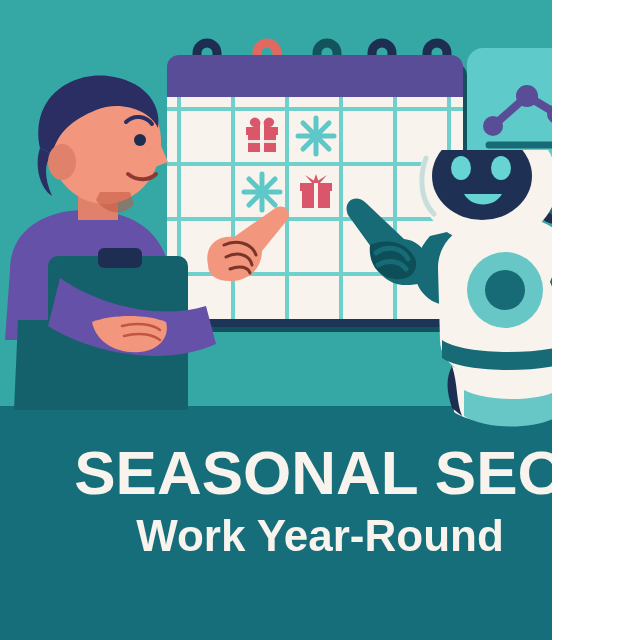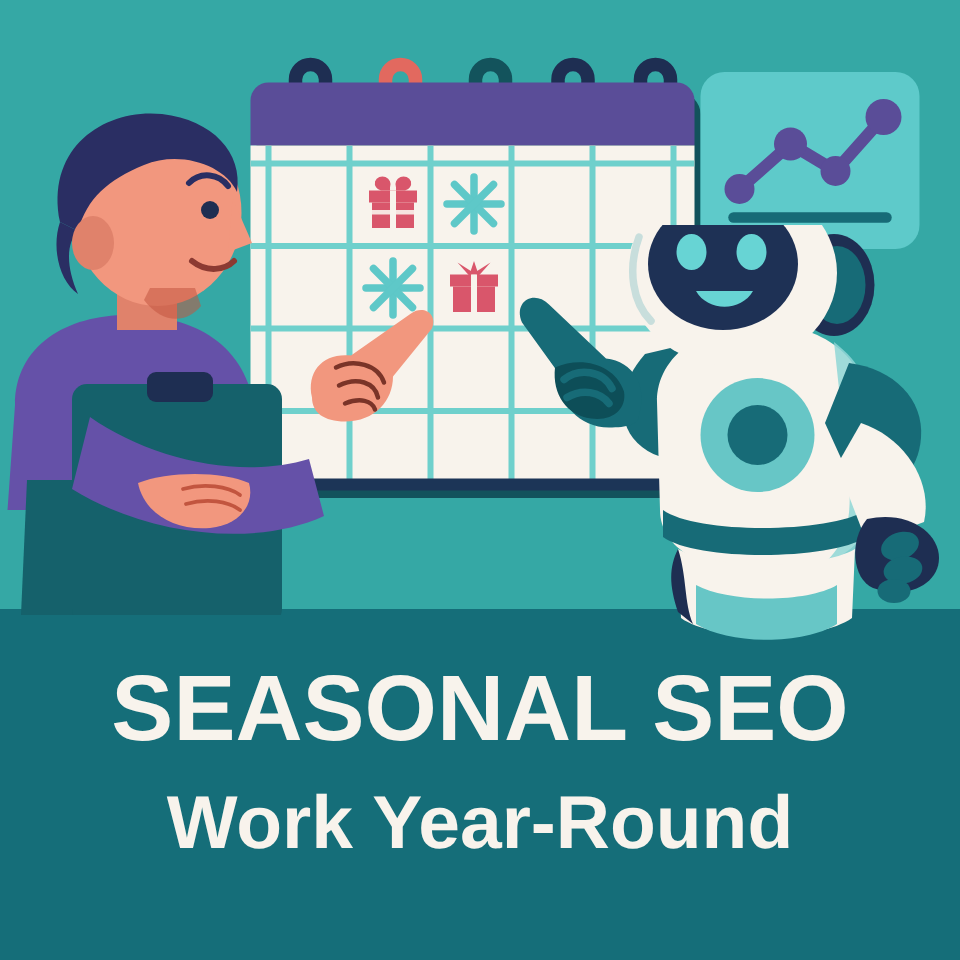--- a/index.html
+++ b/index.html
@@ -1,17 +1,17 @@
 <!DOCTYPE html>
 <html><head>
 <meta charset="utf-8">
 <style>
   html,body{margin:0;padding:0;background:#ffffff;}
   #stage{
-    position:relative;width:640px;height:640px;overflow:hidden;
+    position:relative;width:552px;height:640px;overflow:hidden;
     font-family:"Liberation Sans", sans-serif;
     background:#1d4ed8;
   }
   .abs{position:absolute;}
 
   
   #bg-upper{left:0;top:0;width:640px;height:406px;background:#35A8A5;}
   #bg-lower{left:0;top:406px;width:640px;height:234px;background:#156E79;}
 
   
@@ -52,22 +52,22 @@
 
   
   #title-block{
     left:0;top:440px;width:640px;height:140px;text-align:center;
   }
   #main-title{
     font-size:62px;font-weight:bold;color:#F8F3EC;letter-spacing:0px;
     line-height:66px;margin:0;padding:0;white-space:nowrap;
   }
   #sub-title{
-    font-size:50px;font-weight:bold;color:#F8F3EC;
-    line-height:52px;margin:16px;padding:0;white-space:nowrap;
+    font-size:44px;font-weight:bold;color:#F8F3EC;
+    line-height:52px;margin:4px;padding:0;white-space:nowrap;
   }
 </style>
 </head>
 <body>
 
 <div id="stage">
 
   <div class="abs" id="bg-upper"></div>
   <div class="abs" id="bg-lower"></div>
 

